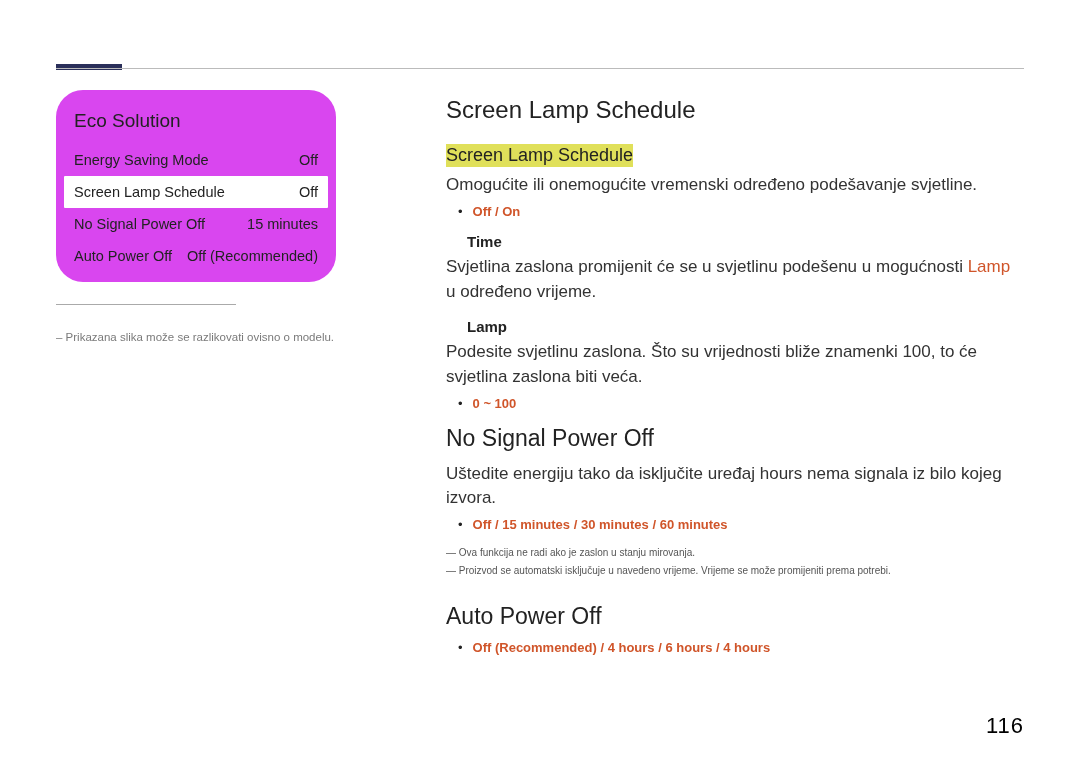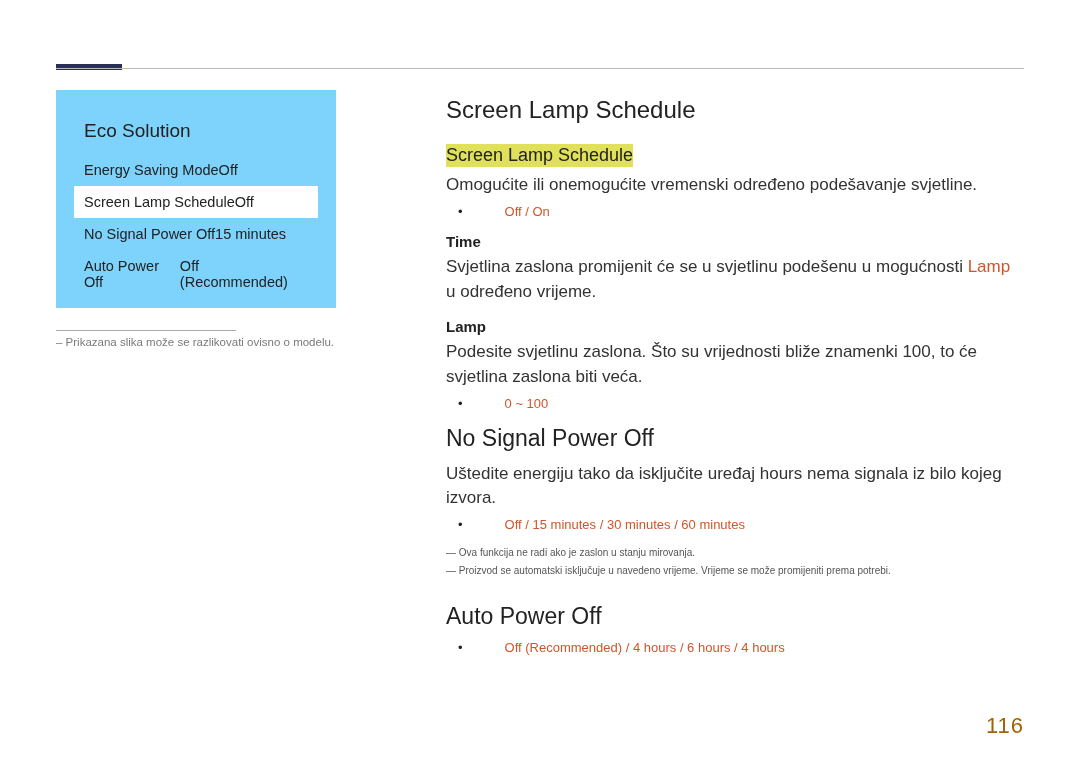--- a/index.html
+++ b/index.html
@@ -31,94 +31,96 @@
     top: 90px;
     left: 56px;
     right: 56px;
     display: flex;
     gap: 110px;
   }
   .left-col { width: 280px; flex-shrink: 0; }
   .right-col { flex: 1; padding-top: 6px; }
 
   .menu-box {
-    background: #7dd3fc;
-    padding: 14px;
+    background: #d946ef;
+    padding: 4px;
     font-size: 14.5px;
+    border-radius: 27px;
   }
   .menu-title {
     padding: 16px 14px 12px 14px;
     font-size: 19px;
     font-weight: 400;
     color: #222;
   }
   .menu-row {
     display: flex;
+    justify-content: space-between;
     padding: 8px 14px;
     color: #222;
   }
   .menu-row.sel {
     background: #fff;
     margin: 0 4px;
     border-radius: 1px;
     padding: 8px 10px;
   }
   .menu-box { padding-bottom: 10px; }
   .divider-short {
     margin-top: 22px;
     width: 180px;
     border-top: 1px solid #aaa;
   }
   .footnote {
-    margin-top: 5px;
+    margin-top: 26px;
     font-size: 11.5px;
     color: #7a7a7a;
   }
 
   .h1 { font-size: 24px; font-weight: 500; color: #222; margin-bottom: 18px; }
   .h2-hl {
     display: inline-block;
     font-size: 18px;
     font-weight: 500;
     color: #222;
     background: #e0e05a;
     margin-bottom: 6px;
     margin-top: 2px;
     line-height: 1.3;
   }
-  .h3 { font-size: 15px; font-weight: 600; color: #222; margin-top: 14px; margin-bottom: 5px; }
+  .h3 { font-size: 15px; font-weight: 600; color: #222; margin-top: 14px; margin-bottom: 5px; margin-left: 21px; }
   .body-text { font-size: 17px; color: #333; line-height: 1.45; }
   .body-text .lamp { color: #d0552a; }
   ul.opts {
     list-style: none;
     margin: 6px 0 14px 12px;
     font-size: 13px;
   }
   ul.opts li::before {
     content: "•";
     color: #222;
     margin-right: 10px;
   }
-  .opt-red { color: #d0552a; font-weight: 400; margin-left: 32px; }
+  .opt-red { color: #d0552a; font-weight: 700; }
 
   .h1b { font-size: 23px; font-weight: 500; color: #222; margin-top: 10px; margin-bottom: 10px; }
 
   .note-line {
     font-size: 10px;
     color: #555;
     margin: 4px 0 4px 0;
     line-height: 1.45;
   }
 
   .page-num {
     position: absolute;
     bottom: 24px;
     right: 56px;
     font-size: 22px;
-    color: #a16207;
+    color: #000000;
     letter-spacing: 1px;
     font-weight: 300;
   }
 </style>
 </head>
 <body>
 
 <div class="topbar-accent"></div>
 <div class="topbar"></div>
 

